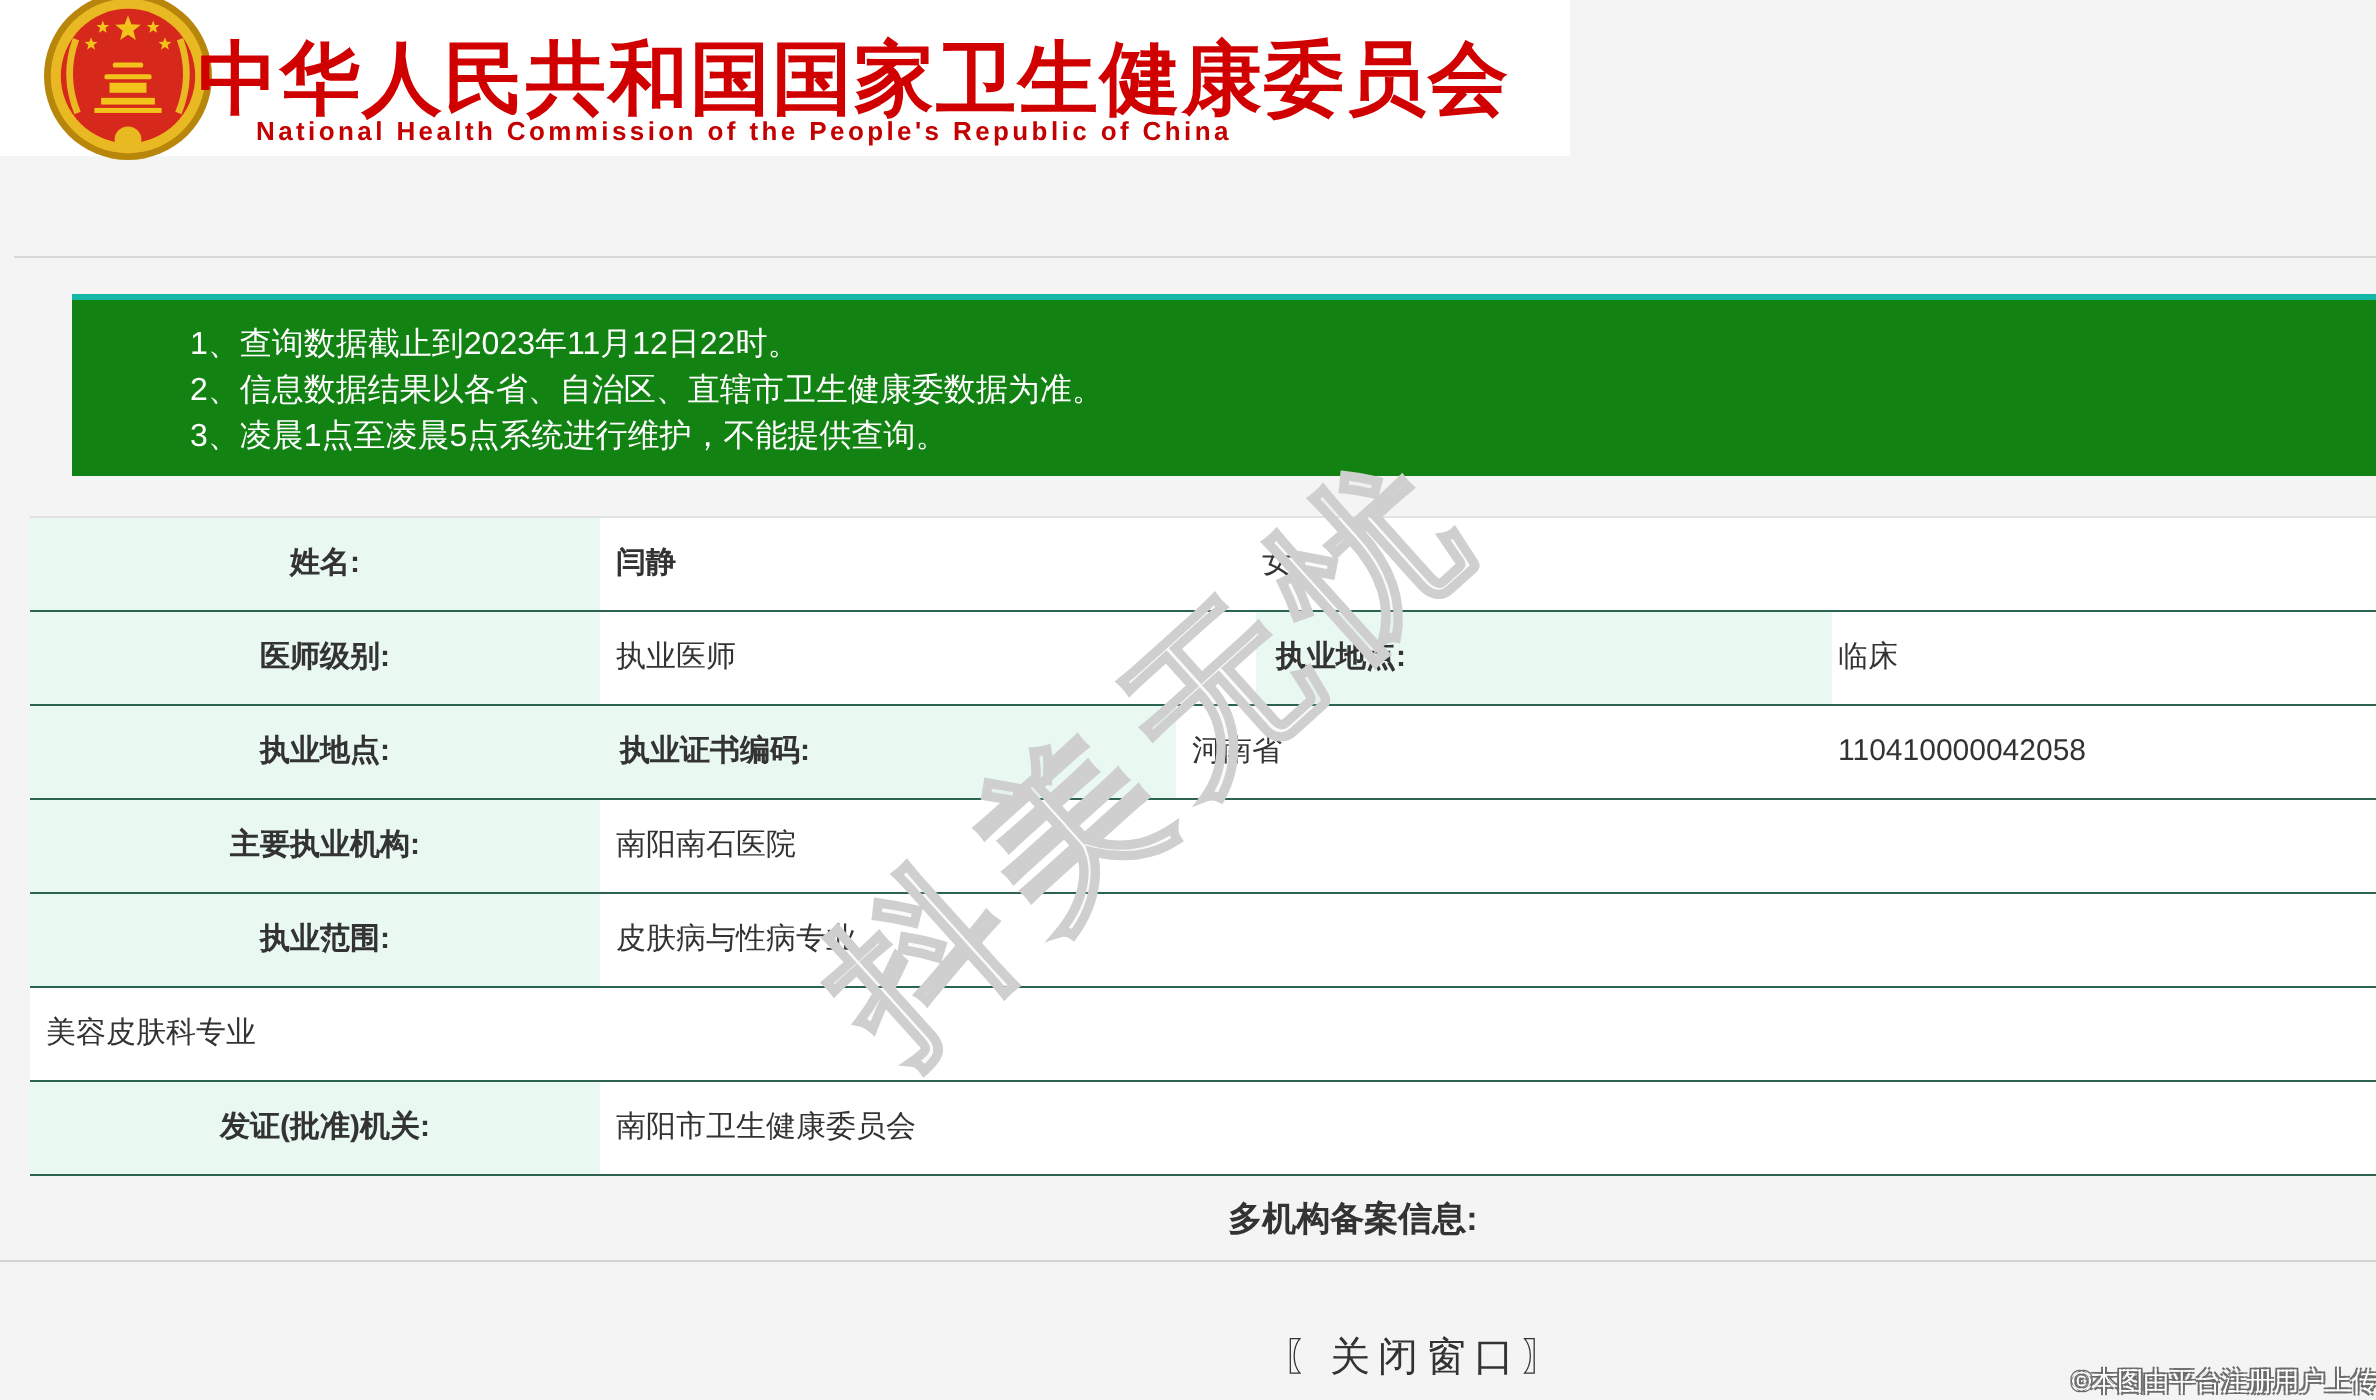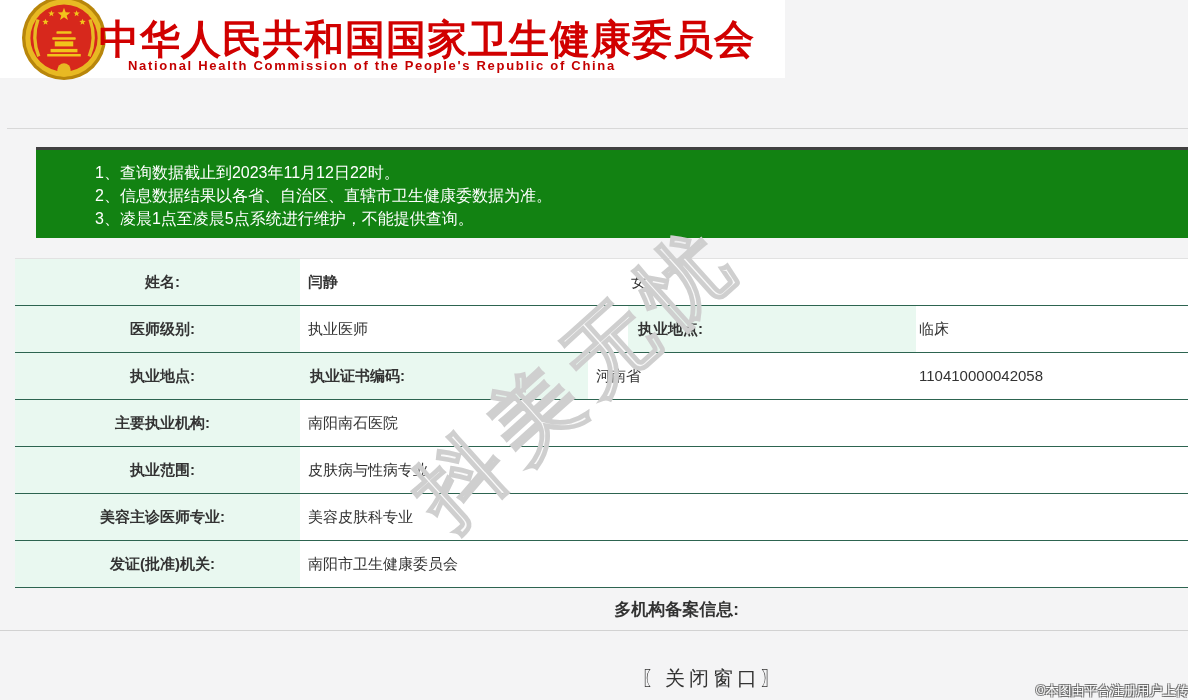--- a/index.html
+++ b/index.html
@@ -36,21 +36,21 @@
   .divider {
     position: absolute; left: 7px; top: 128px;
     width: 1181px; height: 1px;
     background: #d8d8d8;
   }
   
   .notice {
     position: absolute; left: 36px; top: 147px;
     right: 0; height: 91px;
     background: #128212;
-    border-top: 3px solid #404040;
+    border-top: 3px solid #14b8a6;
     box-sizing: border-box;
     padding: 11px 0 0 59px;
     color: #ffffff;
     font-size: 16px; line-height: 23px;
   }
   .notice div { white-space: nowrap; }
   
   .watermark {
     position: absolute; left: 378px; top: 318px;
     width: 400px; text-align: center;
@@ -177,21 +177,20 @@
   </div>
   <div class="row">
     <div class="cell label c1">主要执业机构:</div>
     <div class="cell cspan">南阳南石医院</div>
   </div>
   <div class="row">
     <div class="cell label c1">执业范围:</div>
     <div class="cell cspan">皮肤病与性病专业</div>
   </div>
   <div class="row">
-    <div class="cell label c1">美容主诊医师专业:</div>
     <div class="cell cspan">美容皮肤科专业</div>
   </div>
   <div class="row">
     <div class="cell label c1">发证(批准)机关:</div>
     <div class="cell cspan">南阳市卫生健康委员会</div>
   </div>
   <div class="multi-row">多机构备案信息:</div>
 </div>
 
 <div class="light-line"></div>

